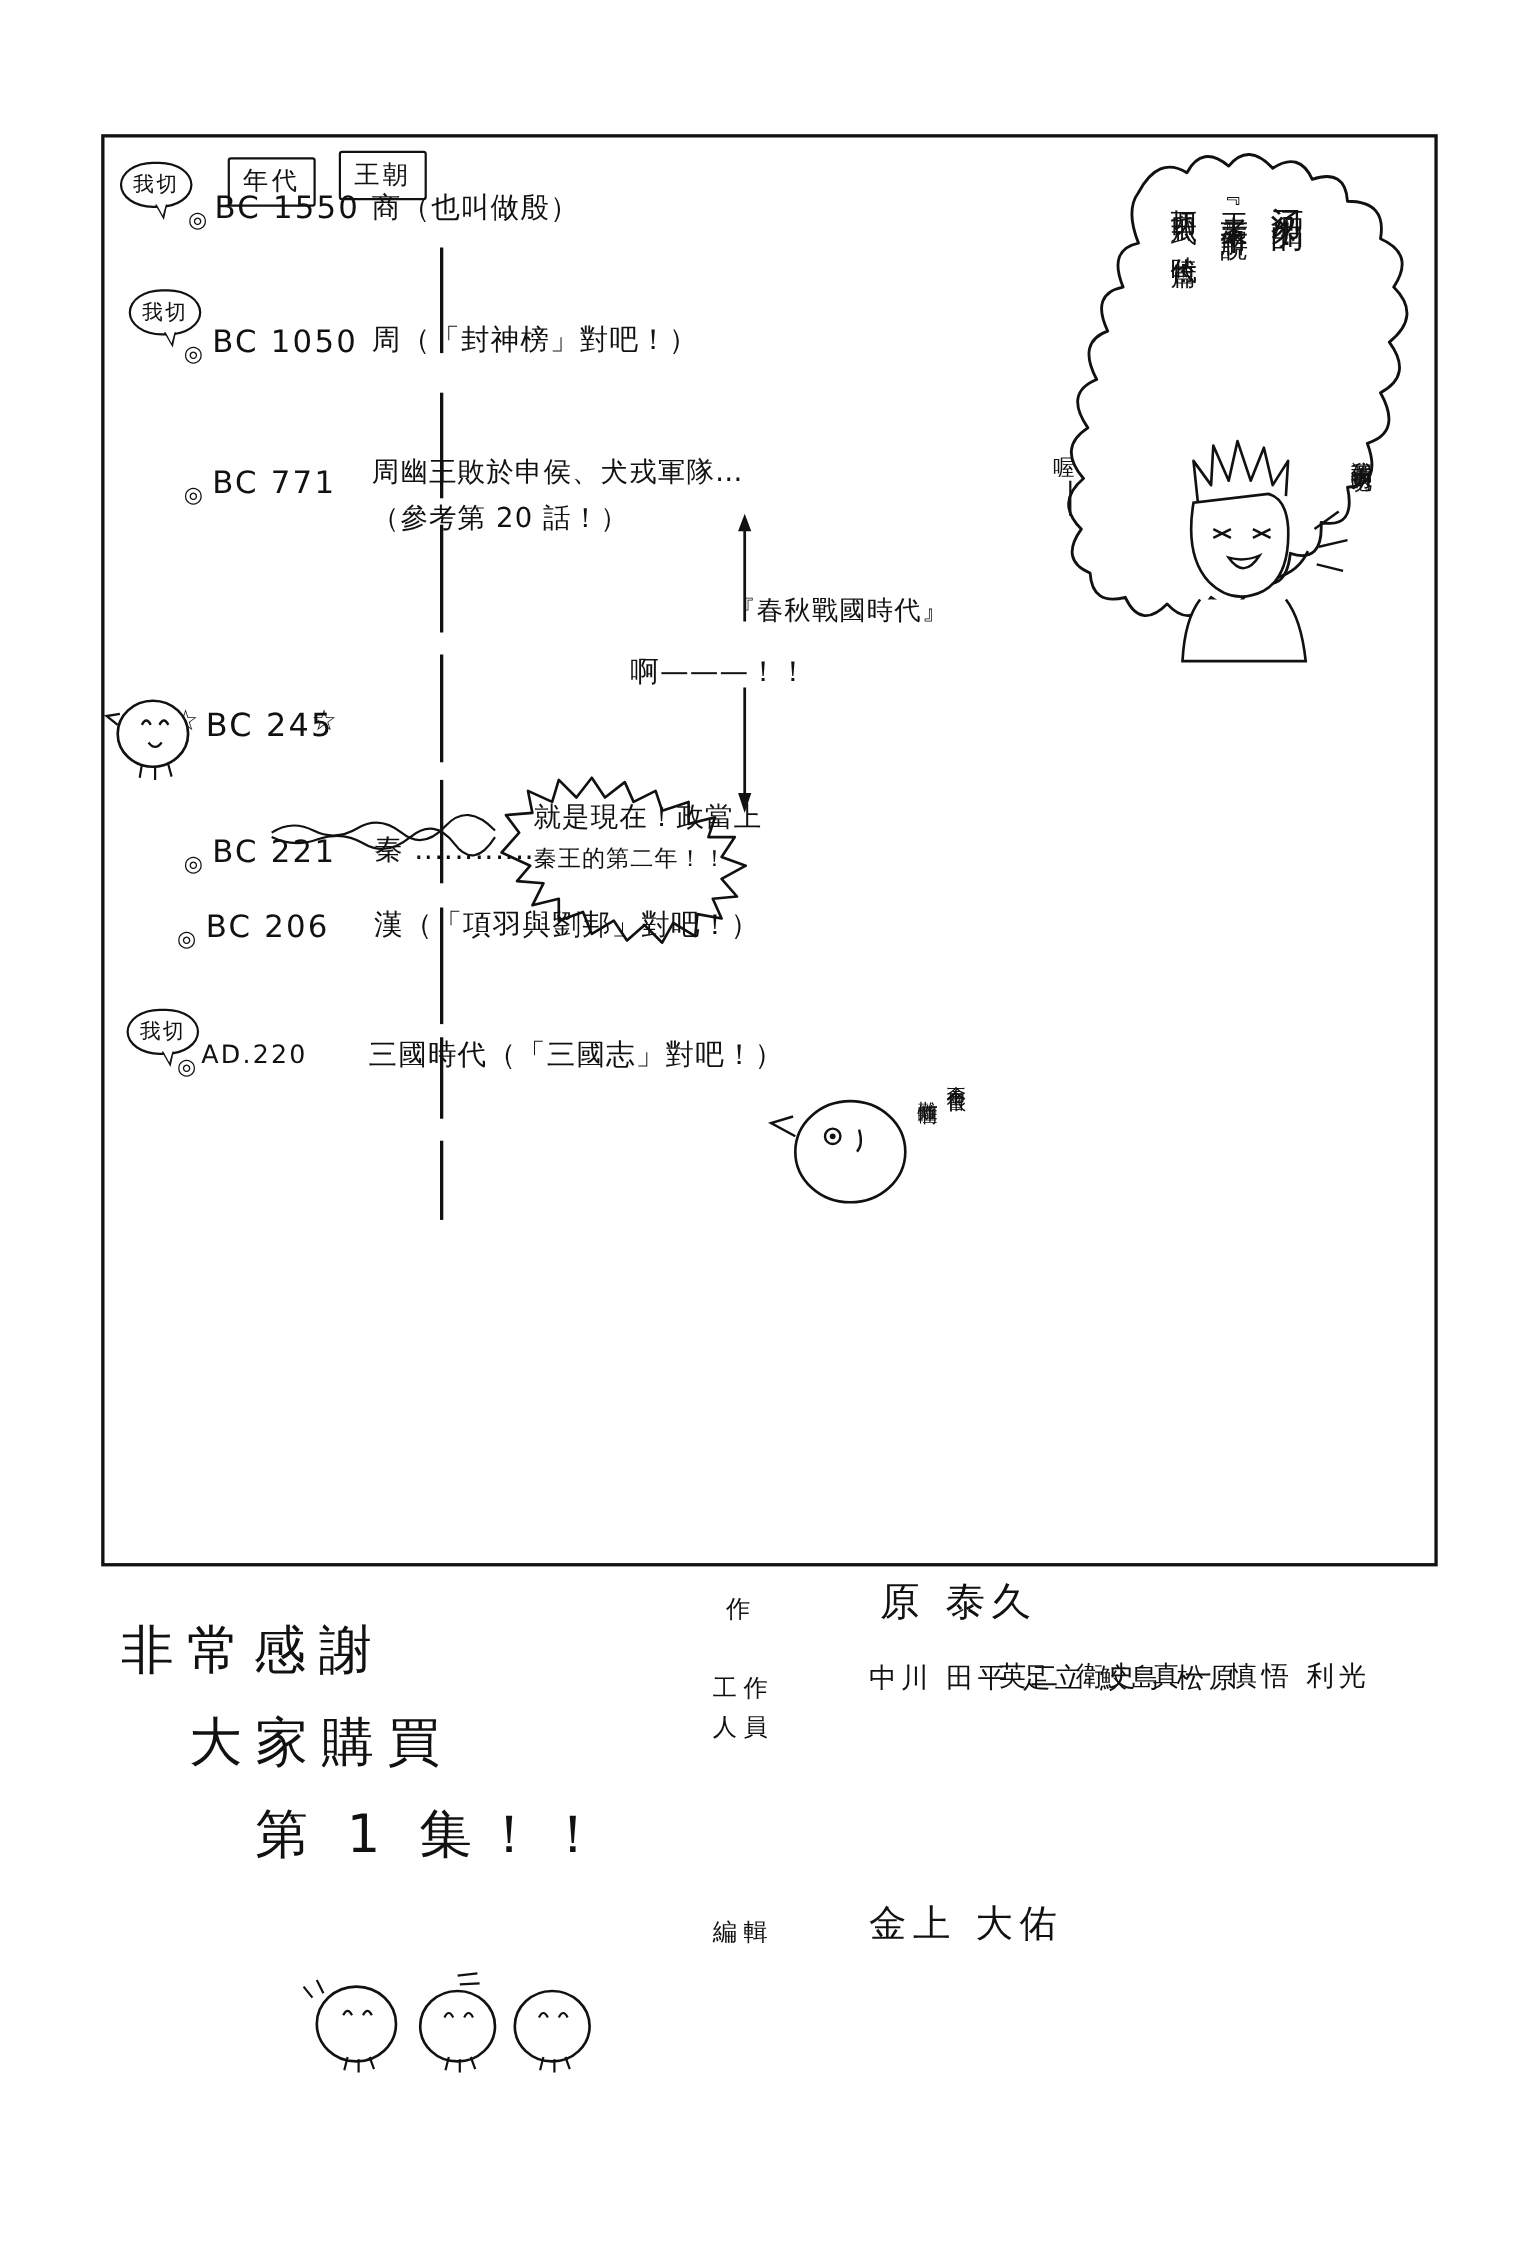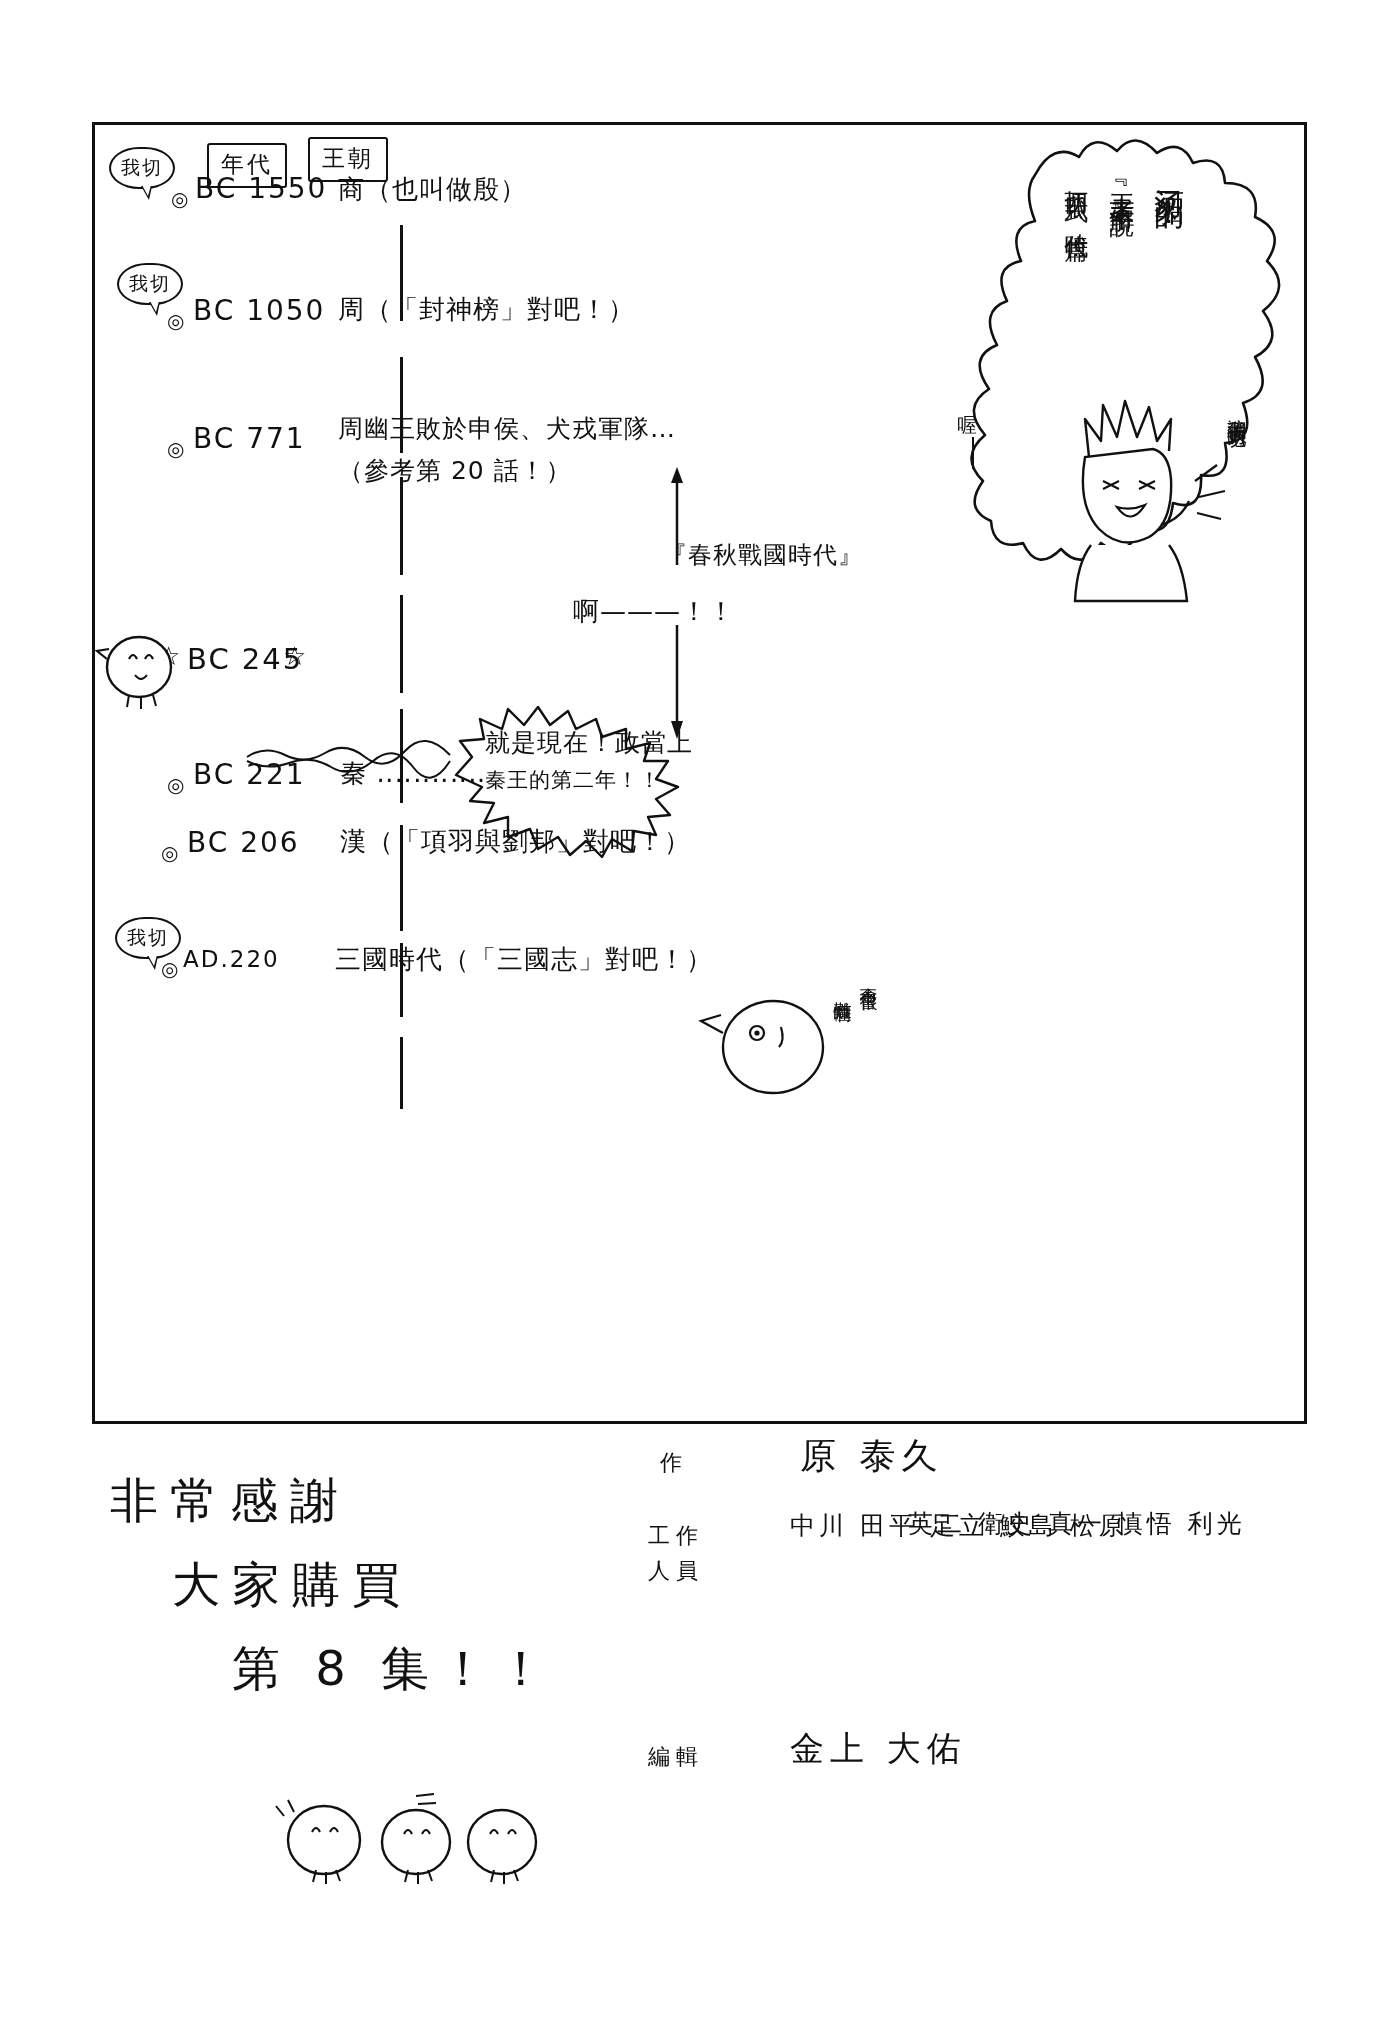--- a/index.html
+++ b/index.html
@@ -200,21 +200,21 @@
     </svg>
     <div class="v hand" style="left:762px;top:848px;font-size:18px;letter-spacing:2px;">會不會很</div>
     <div class="v hand" style="left:736px;top:862px;font-size:18px;letter-spacing:2px;">難懂啊‥</div>
 
   </div>
 
   <div class="credits">
 
     <div class="t hand" style="left:110px;top:40px;font-size:48px;letter-spacing:12px;">非常感謝</div>
     <div class="t hand" style="left:172px;top:124px;font-size:48px;letter-spacing:12px;">大家購買</div>
-    <div class="t hand" style="left:232px;top:208px;font-size:48px;letter-spacing:10px;">第 8 集！！</div>
+    <div class="t hand" style="left:232px;top:208px;font-size:48px;letter-spacing:10px;">第 1 集！！</div>
 
     <svg style="position:absolute;left:272px;top:362px;width:300px;height:110px;">
       <g>
         <ellipse cx="52" cy="48" rx="36" ry="34" fill="#fff" stroke="#111" stroke-width="2.4"></ellipse>
         <path d="M40,40 q4,-8 8,0" fill="none" stroke="#111" stroke-width="2"></path>
         <path d="M58,40 q4,-8 8,0" fill="none" stroke="#111" stroke-width="2"></path>
         <path d="M44,78 l-3,12 M54,80 l0,12 M64,78 l4,11" stroke="#111" stroke-width="2" fill="none"></path>
         <path d="M4,14 l8,10 M16,8 l6,12" stroke="#111" stroke-width="2"></path>
       </g>
       <g transform="translate(92,2)">

